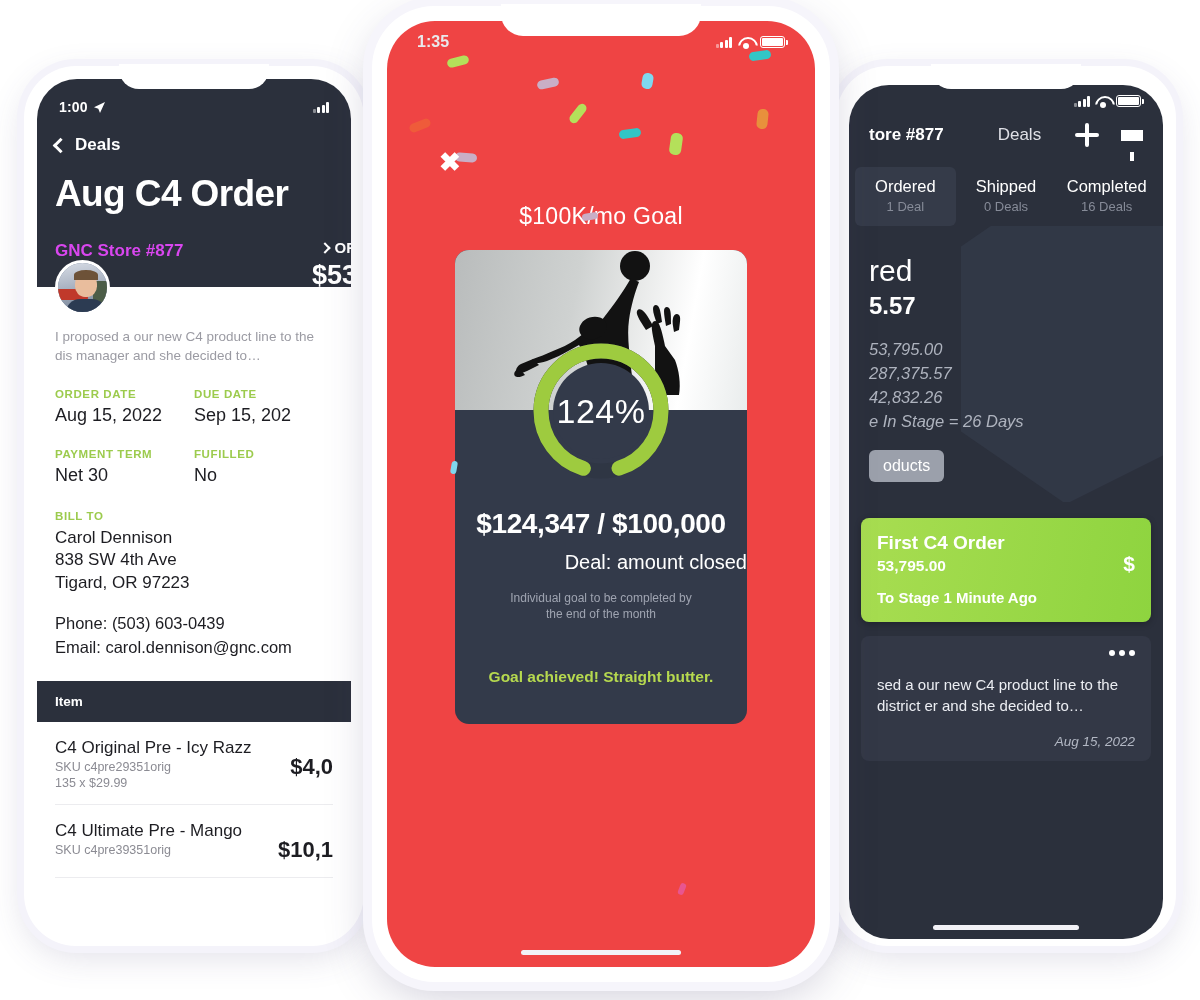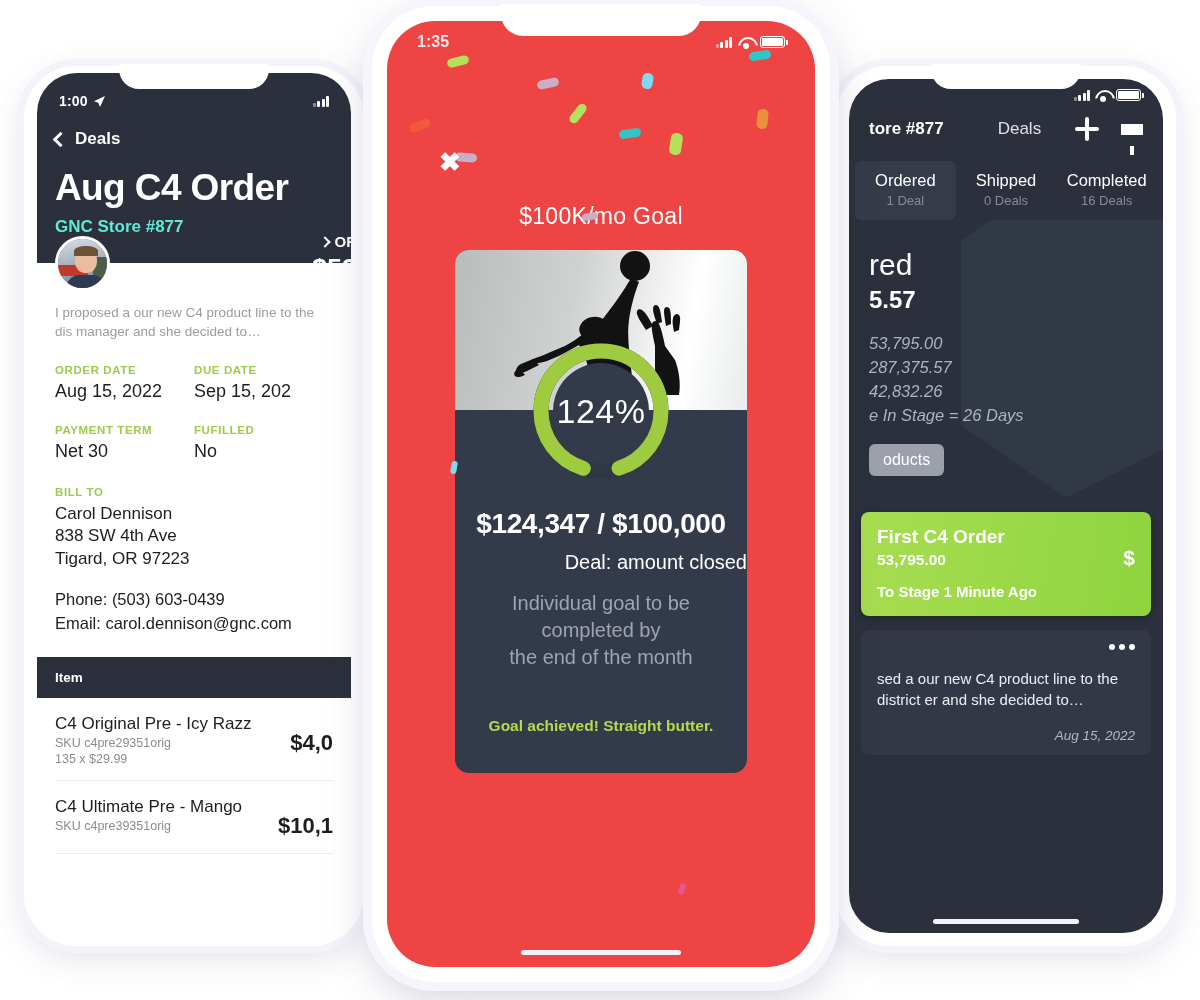--- a/index.html
+++ b/index.html
@@ -28,41 +28,41 @@
     background:#ffffff; border-bottom-left-radius:20px; border-bottom-right-radius:20px;
     z-index: 40;
   }
   .home-ind {
     position:absolute; bottom:9px; left:50%; transform:translateX(-50%);
     height:5px; border-radius:3px; background:#f2f2f7; z-index:41;
   }
 
   
   #phone-left { left:24px; top:66px; width:340px; height:880px; padding:13px; }
-  #screen-left { left:13px; top:7px; width:314px; height:854px; border-radius:40px; background:#ffffff; }
+  #screen-left { left:13px; top:13px; width:314px; height:854px; border-radius:40px; background:#ffffff; }
   #phone-left .notch { width:150px; height:25px; }
   .l-dark {
     background:#2b303c; color:#fff;
     padding: 14px 18px 26px 18px;
     position:relative;
   }
   .statusbar {
     display:flex; align-items:center; justify-content:space-between;
     font-size:14px; font-weight:700; letter-spacing:.2px; padding: 6px 4px 2px 4px;
   }
   .sb-left { display:flex; align-items:center; gap:5px; }
   .sb-right { display:flex; align-items:center; gap:4px; }
   .nav-back { display:flex; align-items:center; gap:9px; margin-top:18px; }
   .chev-l {
     width:11px; height:11px; border-left:3px solid #fff; border-bottom:3px solid #fff;
     transform:rotate(45deg); display:inline-block;
   }
   .nav-title { font-size:17px; font-weight:700; }
   .deal-title { font-size:37px; font-weight:800; letter-spacing:-.6px; margin-top:20px; line-height:1.05;}
-  .deal-sub { font-size:17px; font-weight:600; margin-top:9px; color:#5eead4;}
+  .deal-sub { font-size:17px; font-weight:600; margin-top:27px; color:#d946ef;}
   .amt-row { position:absolute; right:-6px; top:160px; text-align:right;}
   .amt-label { font-size:15px; font-weight:700; display:flex; align-items:center; gap:6px; justify-content:flex-end;}
   .chev-r { width:8px;height:8px;border-top:2.5px solid #fff;border-right:2.5px solid #fff;transform:rotate(45deg);}
   .amt-val { font-size:27px; font-weight:800; margin-top:4px;}
   .avatar {
     position:absolute; left:18px; bottom:-28px; width:55px;height:55px;border-radius:50%;
     border:3px solid #fff; overflow:hidden; background:#6b7a90;
   }
   .avatar .sky { position:absolute;inset:0;background:linear-gradient(170deg,#d8dde6 0%,#aab3c2 45%,#6d7b8e 100%); }
   .avatar .red { position:absolute; left:-4px; top:26px; width:34px;height:11px;background:#c0392b;border-radius:2px;}
@@ -94,21 +94,21 @@
   #phone-back { left:760px; top:78px; width:70px; height:856px; border-radius:46px; z-index:2;}
   #screen-back { left:12px; top:12px; width:46px; height:832px; border-radius:36px; background:#17181d; }
   .back-img { position:absolute; top:150px; left:0; width:100%; height:160px;
     background:linear-gradient(135deg,#3a2a4d 0%,#5d3f6e 30%,#2f6b3c 60%,#18d04a 72%,#241b33 100%);
     filter: blur(2px); opacity:.95;}
   .back-txt { position:absolute; top:585px; left:10px; color:#e8e8ee; font-size:18px; font-weight:600;}
   .back-b { position:absolute; top:690px; left:12px; color:#e23b3b; font-size:18px; font-weight:800;}
 
   
   #phone-right { left:836px; top:66px; width:340px; height:880px; z-index:3; }
-  #screen-right { left:13px; top:13px; width:314px; height:854px; border-radius:40px; background:#2b303c; }
+  #screen-right { left:13px; top:19px; width:314px; height:854px; border-radius:40px; background:#2b303c; }
   #phone-right .notch { width:150px; height:25px; }
   .r-status { display:flex; justify-content:flex-end; align-items:center; gap:5px; padding:10px 22px 0 0; }
   .r-nav { display:flex; align-items:center; padding:16px 20px 0 20px; color:#fff; gap:10px;}
   .r-store { font-size:17px; font-weight:800; }
   .r-deals { font-size:17px; font-weight:400; color:#dfe0e6; margin-left:44px;}
   .r-icons { margin-left:auto; display:flex; align-items:center; gap:22px;}
   .plus-ic { position:relative; width:24px;height:24px; }
   .plus-ic:before,.plus-ic:after{content:"";position:absolute;background:#fff;border-radius:2px;}
   .plus-ic:before{left:10px;top:0;width:4px;height:24px;}
   .plus-ic:after{top:10px;left:0;height:4px;width:24px;}
@@ -160,21 +160,21 @@
   }
   .hero { height:160px; position:relative; overflow:hidden;
      background:linear-gradient(100deg,#b9bcbc 0%,#cfd2d1 40%,#ffffff 78%,#e9ecec 100%); }
   .hero svg { position:absolute; left:50%; top:0; transform:translateX(-44%); }
   .ring-wrap { position:relative; margin:-74px auto 0 auto; width:150px; height:150px; }
   .ring-wrap svg { display:block; }
   .ring-pct { position:absolute; inset:0; display:flex; align-items:center; justify-content:center;
      color:#fff; font-size:34px; font-weight:300; letter-spacing:.5px;}
   .m-amt { text-align:center; color:#fff; font-size:28px; font-weight:800; margin-top:22px; letter-spacing:-.4px;}
   .m-desc { text-align:right; color:#fff; font-size:20px; font-weight:400; margin-top:10px; line-height:1.28;}
-  .m-note { text-align:center; color:#9fa4b1; font-size:20px; margin-top:14px; line-height:1.35; padding:0 18px;}
+  .m-note { text-align:center; color:#9fa4b1; font-size:12px; margin-top:14px; line-height:1.35; padding:0 18px;}
   .m-ach { text-align:center; color:#b6d94f; font-size:15.5px; font-weight:800; margin-top:46px;}
 
   
   .bars { display:flex; align-items:flex-end; gap:1.5px; height:11px;}
   .bars i { display:block; width:3px; background:#fff; border-radius:1px;}
   .bars i:nth-child(1){height:4px;opacity:.45;} .bars i:nth-child(2){height:6px;}
   .bars i:nth-child(3){height:8px;} .bars i:nth-child(4){height:11px;}
   .batt { width:25px;height:12px;border:1.6px solid #fff;border-radius:3px;position:relative;}
   .batt:after{content:"";position:absolute;right:-4px;top:3px;width:2px;height:5px;background:#fff;border-radius:0 1px 1px 0;}
   .batt i{position:absolute;left:1.4px;top:1.4px;bottom:1.4px;right:1.4px;background:#fff;border-radius:1px;}

